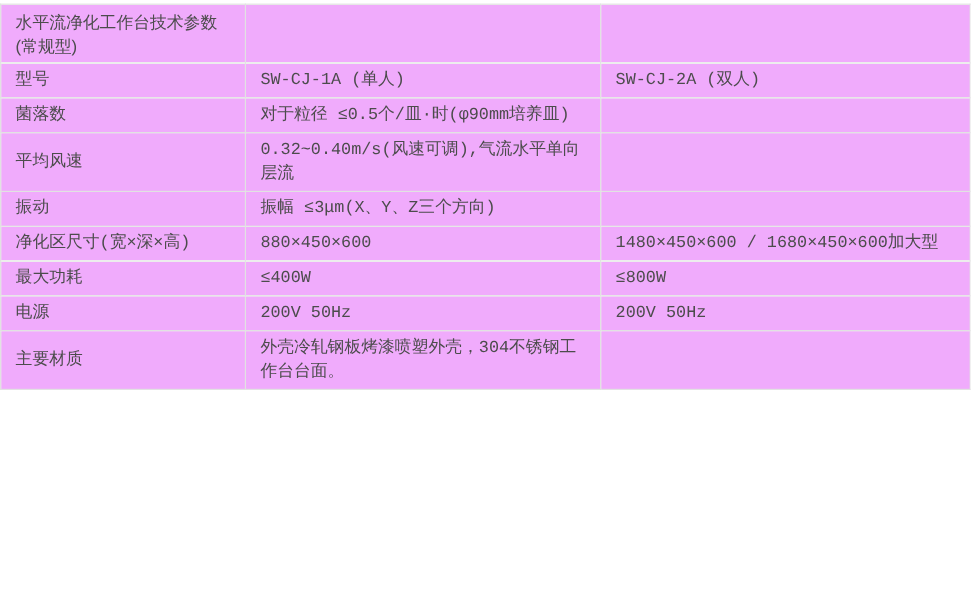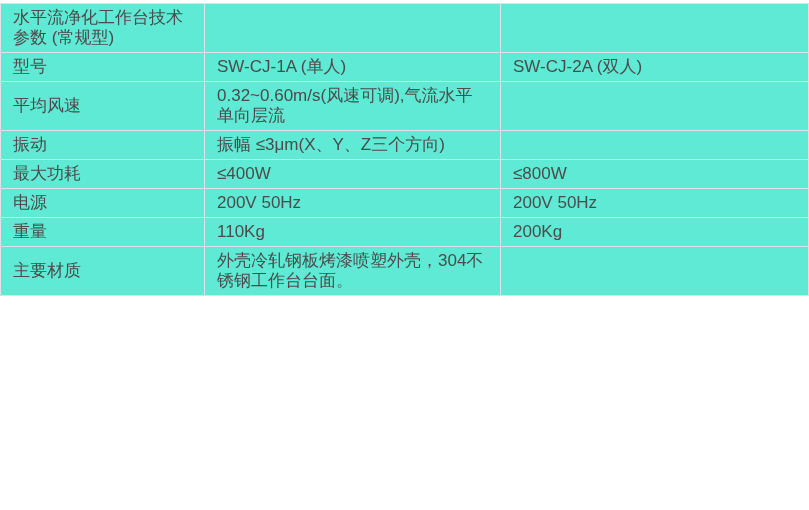--- a/index.html
+++ b/index.html
@@ -18,32 +18,32 @@
   }
   table.spec-table {
     border-collapse: collapse;
     table-layout: fixed;
     width: 808px;
     margin-left: 0;
   }
   table.spec-table td {
     border: 1px solid #e2e2e2;
     padding: 4px 12px;
-    font-size: 17px;
+    font-size: 14px;
     line-height: 20px;
     color: #4c4c4c;
     vertical-align: middle;
     word-break: break-all;
     overflow: hidden;
-    background: #5eead4;
+    background: #f0abfc;
   }
   col.c1 { width: 204px; }
   col.c2 { width: 296px; }
   col.c3 { width: 308px; }
-  tr.row-normal { height: 29px; }
+  tr.row-normal { height: 29px; font-family: Liberation Mono, monospace; }
   tr.row-tall   { height: 49px; }
 </style>
 </head>
 <body>
 
 <div class="page">
   <table class="spec-table">
     <colgroup>
       <col class="c1">
         <col class="c2">
@@ -54,44 +54,49 @@
         <td>水平流净化工作台技术参数 (常规型)</td>
         <td></td>
         <td></td>
       </tr>
       <tr class="row-normal">
         <td>型号</td>
         <td>SW-CJ-1A (单人)</td>
         <td>SW-CJ-2A (双人)</td>
       </tr>
       <tr class="row-normal">
+        <td>菌落数</td>
+        <td>对于粒径 ≤0.5个/皿·时(φ90mm培养皿)</td>
+        <td></td>
+      </tr>
+      <tr class="row-normal">
         <td>平均风速</td>
-        <td>0.32~0.60m/s(风速可调),气流水平单向层流</td>
+        <td>0.32~0.40m/s(风速可调),气流水平单向层流</td>
         <td></td>
       </tr>
       <tr class="row-normal">
         <td>振动</td>
         <td>振幅 ≤3μm(X、Y、Z三个方向)</td>
         <td></td>
+      </tr>
+      <tr class="row-normal">
+        <td>净化区尺寸(宽×深×高)</td>
+        <td>880×450×600</td>
+        <td>1480×450×600 / 1680×450×600加大型</td>
       </tr>
       <tr class="row-normal">
         <td>最大功耗</td>
         <td>≤400W</td>
         <td>≤800W</td>
       </tr>
       <tr class="row-normal">
         <td>电源</td>
         <td>200V 50Hz</td>
         <td>200V 50Hz</td>
       </tr>
       <tr class="row-normal">
-        <td>重量</td>
-        <td>110Kg</td>
-        <td>200Kg</td>
-      </tr>
-      <tr class="row-normal">
         <td>主要材质</td>
         <td>外壳冷轧钢板烤漆喷塑外壳，304不锈钢工作台台面。</td>
         <td></td>
       </tr>
     </tbody>
   </table>
 </div>
 
 </body></html>

